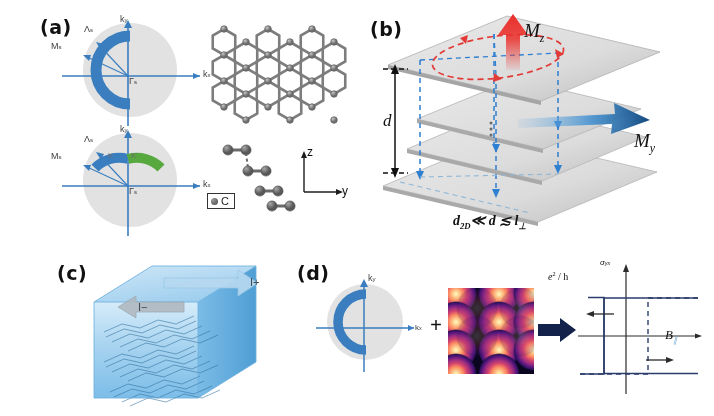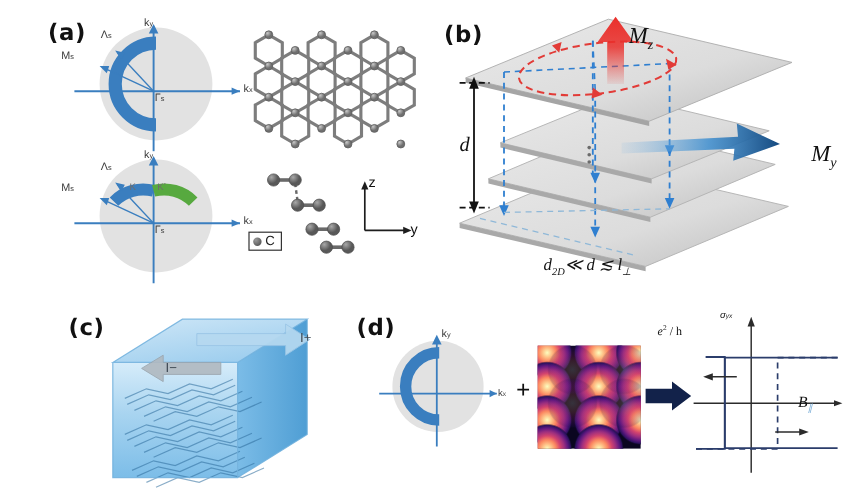--- a/index.html
+++ b/index.html
@@ -275,25 +275,25 @@
       <line x1="23" y1="59" x2="48" y2="59" stroke="#111" stroke-width="1.5" stroke-dasharray="5,3"></line>
       <line x1="23" y1="163" x2="48" y2="163" stroke="#111" stroke-width="1.5" stroke-dasharray="5,3"></line>
     </g>
   </svg>
 
   <div class="mathlbl" style="left:383px;top:111px;font-size:17px;">d</div>
 
   <div class="mathlbl" style="left:524px;top:20px;">
     <span>M</span><sub>z</sub>
   </div>
-  <div class="mathlbl" style="left:634px;top:118px;margin-left:42px;">
+  <div class="mathlbl" style="left:634px;top:130px;">
     <span>M</span><sub>y</sub>
   </div>
 
-  <div class="mathlbl" style="left:453px;top:212px;font-size:14px;font-weight:normal;">
+  <div class="mathlbl" style="left:453px;top:212px;font-size:14px;font-weight:bold;">
     <span>d</span><sub>2D</sub><span>≪ d ≲ l</span><sub>⊥</sub>
   </div>
 
   <div class="panel-label" style="left:57px;top:262px;">(c)</div>
 
   <svg style="position:absolute;left:90px;top:258px;" width="170" height="152">
     <defs>
       <linearGradient id="topface" x1="0" y1="0" x2="0.7" y2="1">
         <stop offset="0%" stop-color="#cfe7f7"></stop>
           <stop offset="100%" stop-color="#9ccdee"></stop>

